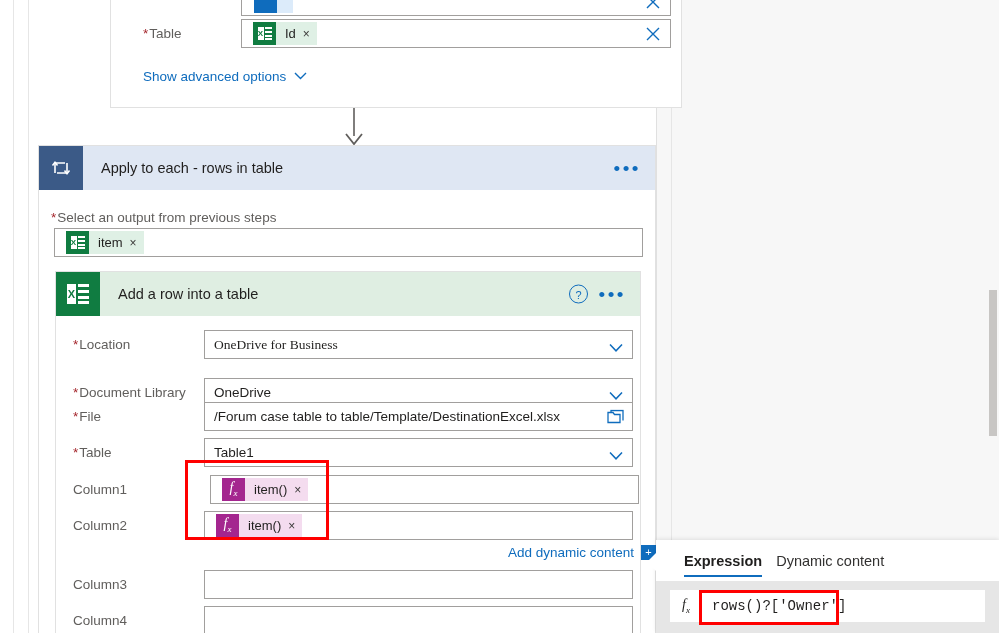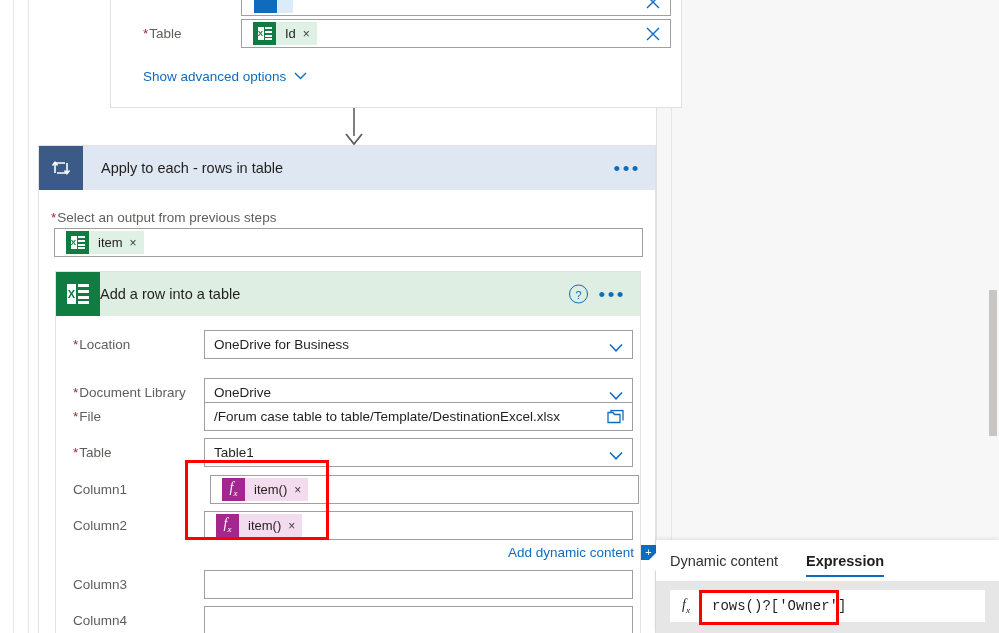--- a/index.html
+++ b/index.html
@@ -186,21 +186,21 @@
   .inner-header {
     position: absolute; left: 0; top: 0; width: 100%; height: 44px;
     background: #dfeee2;
     display: flex; align-items: center;
   }
   .inner-icon-sq {
     width: 44px; height: 44px; flex: 0 0 auto;
     background: #107c41;
     display: flex; align-items: center; justify-content: center;
   }
-  .inner-title { font-size: 14.5px; color: #201f1e; }
+  .inner-title { font-size: 14.5px; color: #201f1e; margin-left: 18px; }
   .help-ico {
     position: absolute; right: 52px; top: 50%;
     transform: translateY(-50%);
     width: 17px; height: 17px; border: 1.3px solid #0f6cbd;
     border-radius: 50%;
     color: #0f6cbd; font-size: 11px;
     display: flex; align-items: center; justify-content: center;
     cursor: pointer;
   }
 
@@ -425,21 +425,21 @@
           </div>
           <span class="inner-title">Add a row into a table</span>
           <span class="help-ico">?</span>
           <span class="ellipsis">•••</span>
         </div>
 
         <div class="row" style="left:0; top:58px; width:586px; height:29px;">
           <span class="field-label" style="width:148px; padding-left:17px; box-sizing:border-box;">
             <span class="req-star">*</span><span>Location</span>
           </span>
-          <div class="input-box plain" style="width:429px;">
+          <div class="input-box plain" style="width:429px;font-family:Liberation Serif, serif;">
             <span>OneDrive for Business</span>
             <span class="chev">
               <svg width="14" height="9" viewBox="0 0 14 9">
                   <path d="M1 1 L7 7.3 L13 1" stroke="#0f6cbd" stroke-width="1.5" fill="none"></path>
                 </svg>
             </span>
           </div>
         </div>
 
         <div class="row" style="left:0; top:94px; width:586px; height:29px;margin-top:12px;">
@@ -537,25 +537,25 @@
         </div>
 
       </div>
     </div>
   </div>
 
   <div class="dyn-panel">
     <div class="panel-pointer"></div>
 
     <div class="dyn-tabs">
+      <div class="dyn-tab active" style="margin-left:28px;">
+        <span>Expression</span>
+      </div>
       <div class="dyn-tab" style="margin-left:14px;">
         <span>Dynamic content</span>
-      </div>
-      <div class="dyn-tab active" style="margin-left:28px;">
-        <span>Expression</span>
       </div>
     </div>
 
     <div class="expr-area">
       <div class="expr-row">
         <div class="expr-fx">
           <span class="fx-glyph" style="color:#201f1e;"><i>f</i><sub>x</sub></span>
         </div>
         <div class="expr-input">
           <span>rows()?['Owner']</span>

